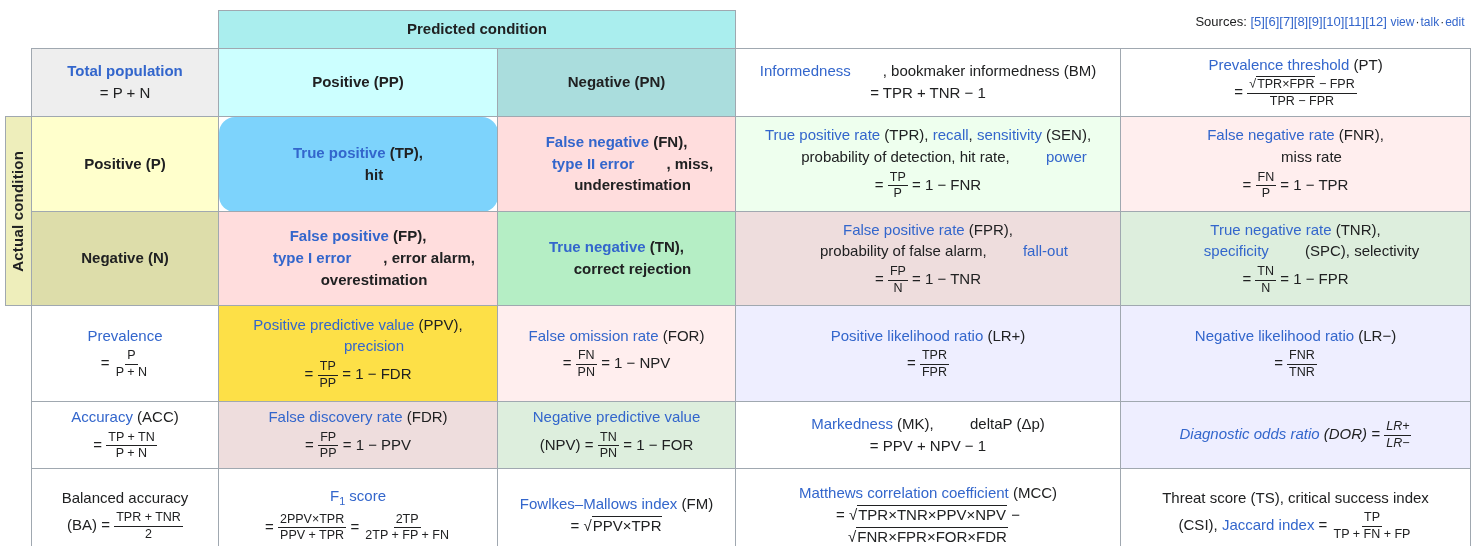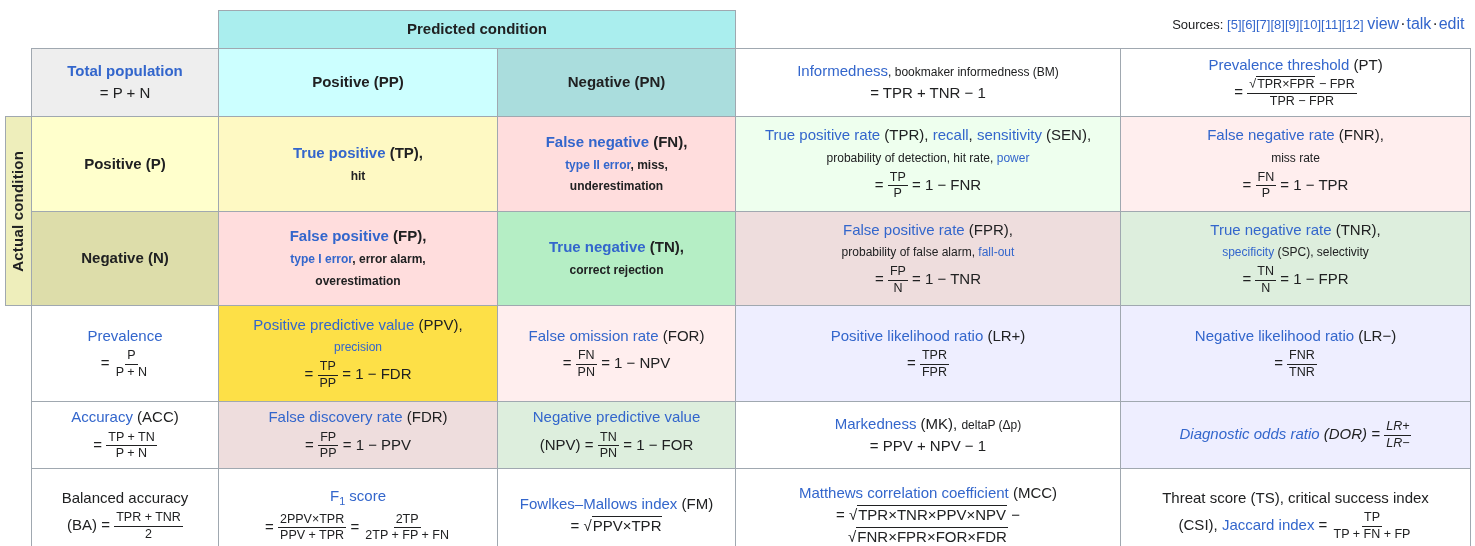--- a/index.html
+++ b/index.html
@@ -12,35 +12,35 @@
   tr.r0 td{height:33px;}
   tr.r1 td{height:63px;}
   tr.r2 td{height:90px;}
   tr.r3 td{height:89px;}
   tr.r4 td{height:91px;}
   tr.r5 td{height:62px;}
   tr.r6 td{height:89px;}
   .cl{margin:3px 0;white-space:nowrap;}
   .lk{color:#3366cc;}
   .bd{font-weight:bold;}
-  .sm{font-size:12px;}
+  .sm{font-size:15px;padding-left:32px;}
   .fr{display:inline-flex;flex-direction:column;align-items:center;vertical-align:middle;
       font-size:12.5px;line-height:1.25;font-weight:normal;}
   .fr-n{border-bottom:1.3px solid #202122;padding:0 2px;}
   .fr-d{padding:0 2px;}
   .sqrt{white-space:nowrap;text-align:right;}
   .sq-bar{border-top:1.3px solid currentColor;padding:0 1px;}
   sub{font-size:0.72em;}
   .vlabel{writing-mode:vertical-rl;transform:rotate(180deg);margin:0 auto;
           font-weight:bold;font-size:15px;letter-spacing:0.2px;}
   .vlabel .cl{margin:0;}
   td.srccell{vertical-align:top;text-align:right;padding:3px 6px 0 0;}
   .sources{font-size:13px;white-space:nowrap;}
   .sources .ref{color:#3366cc;}
-  .vte{font-size:16px;color:#3366cc;}
+  .vte{font-size:12px;color:#3366cc;}
   .vte .sep{color:#202122;padding:0 1px;}
   td .cell-inner.vlabel{display:block;}
 </style>
 </head>
 <body>
 <div class="wrap">
 
 <table class="cm">
   <colgroup>
     <col style="width:26px">
@@ -91,21 +91,21 @@
   </tr>
   <tr class="r2">
     <td rowspan="2" style="padding: 2px 0px; background: rgb(238, 238, 187);">
       <div class="vlabel cell-inner">
               <div class="cl"><span class="bd">Actual condition</span></div>
             </div>
     </td>
     <td style="background: rgb(255, 255, 204);">
             <div class="cl"><span class="bd">Positive (P)</span></div>
           </td>
-    <td style="background: #fef9c3;">
+    <td style="background: #7dd3fc; border-radius: 16px;">
             <div class="cl"><span class="lk bd">True positive</span><span class="bd"> (TP),</span></div>
             <div class="cl"><span class="bd sm">hit</span></div>
           </td>
     <td style="background: rgb(255, 221, 221);">
             <div class="cl"><span class="lk bd">False negative</span><span class="bd"> (FN),</span></div>
             <div class="cl"><span class="lk bd sm">type II error</span><span class="bd sm">, miss,</span></div>
             <div class="cl"><span class="bd sm">underestimation</span></div>
           </td>
     <td style="background: rgb(238, 255, 238);">
             <div class="cl"><span class="lk">True positive rate</span><span class=""> (TPR), </span><span class="lk">recall</span><span class="">, </span><span class="lk">sensitivity</span><span class=""> (SEN),</span></div>

